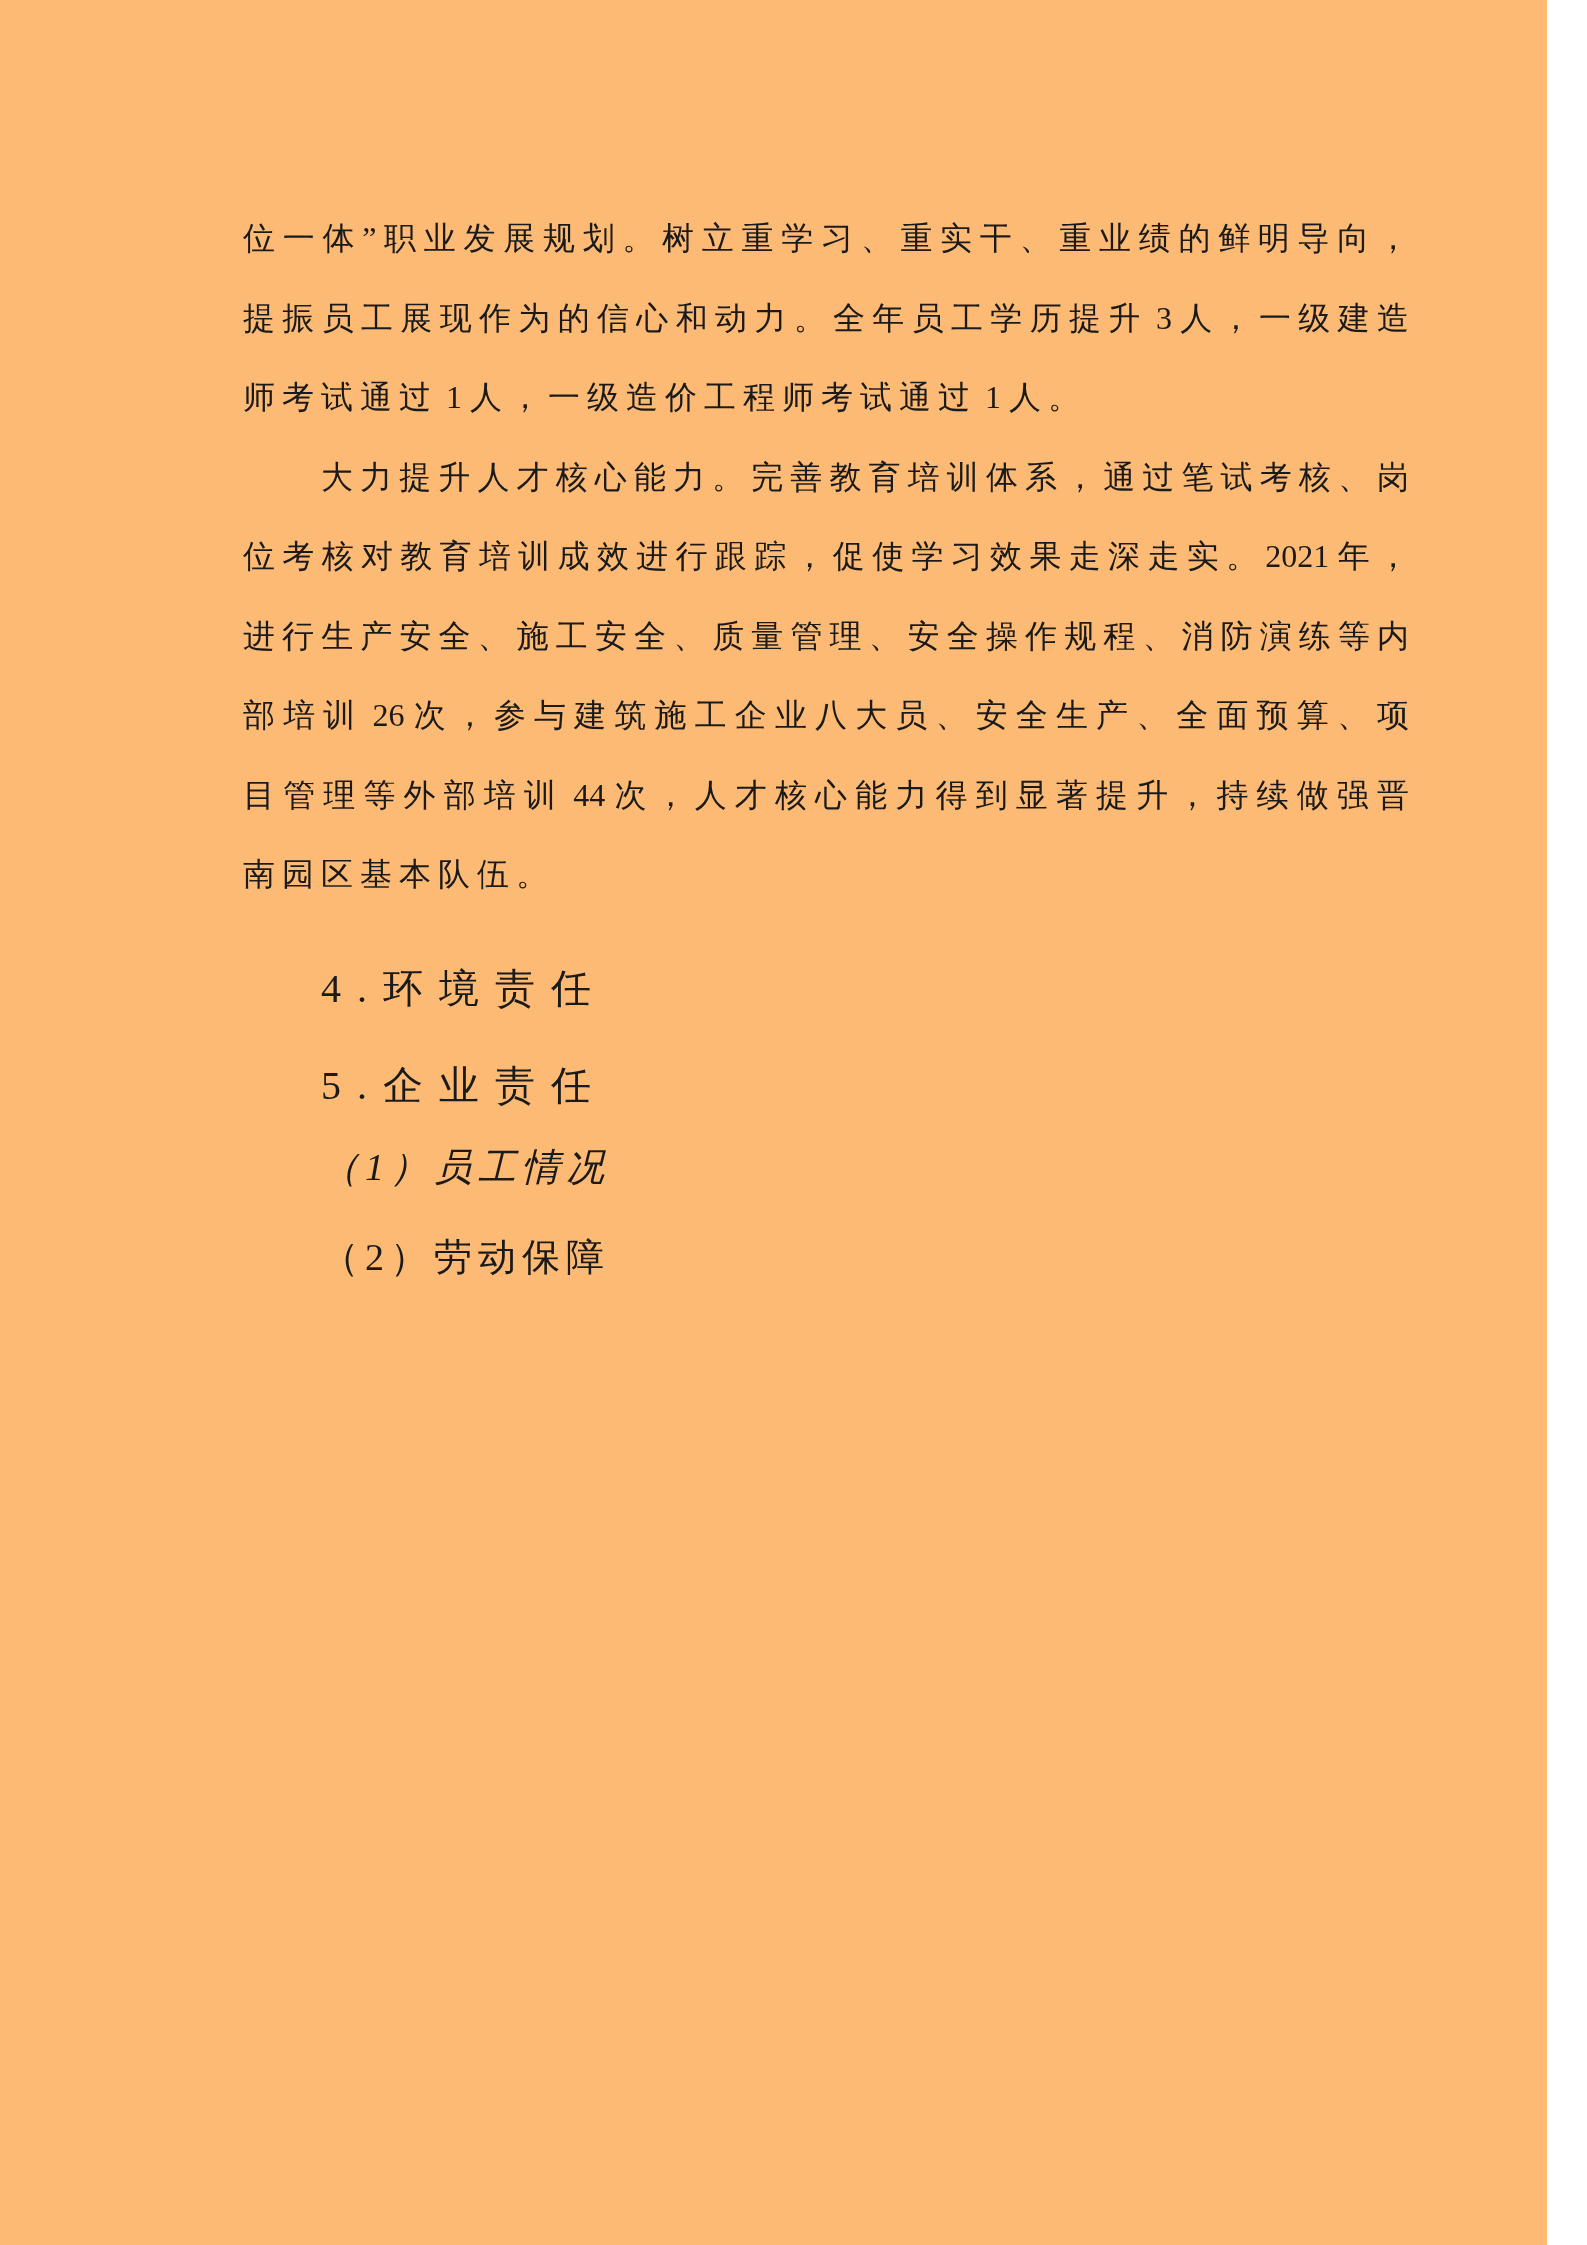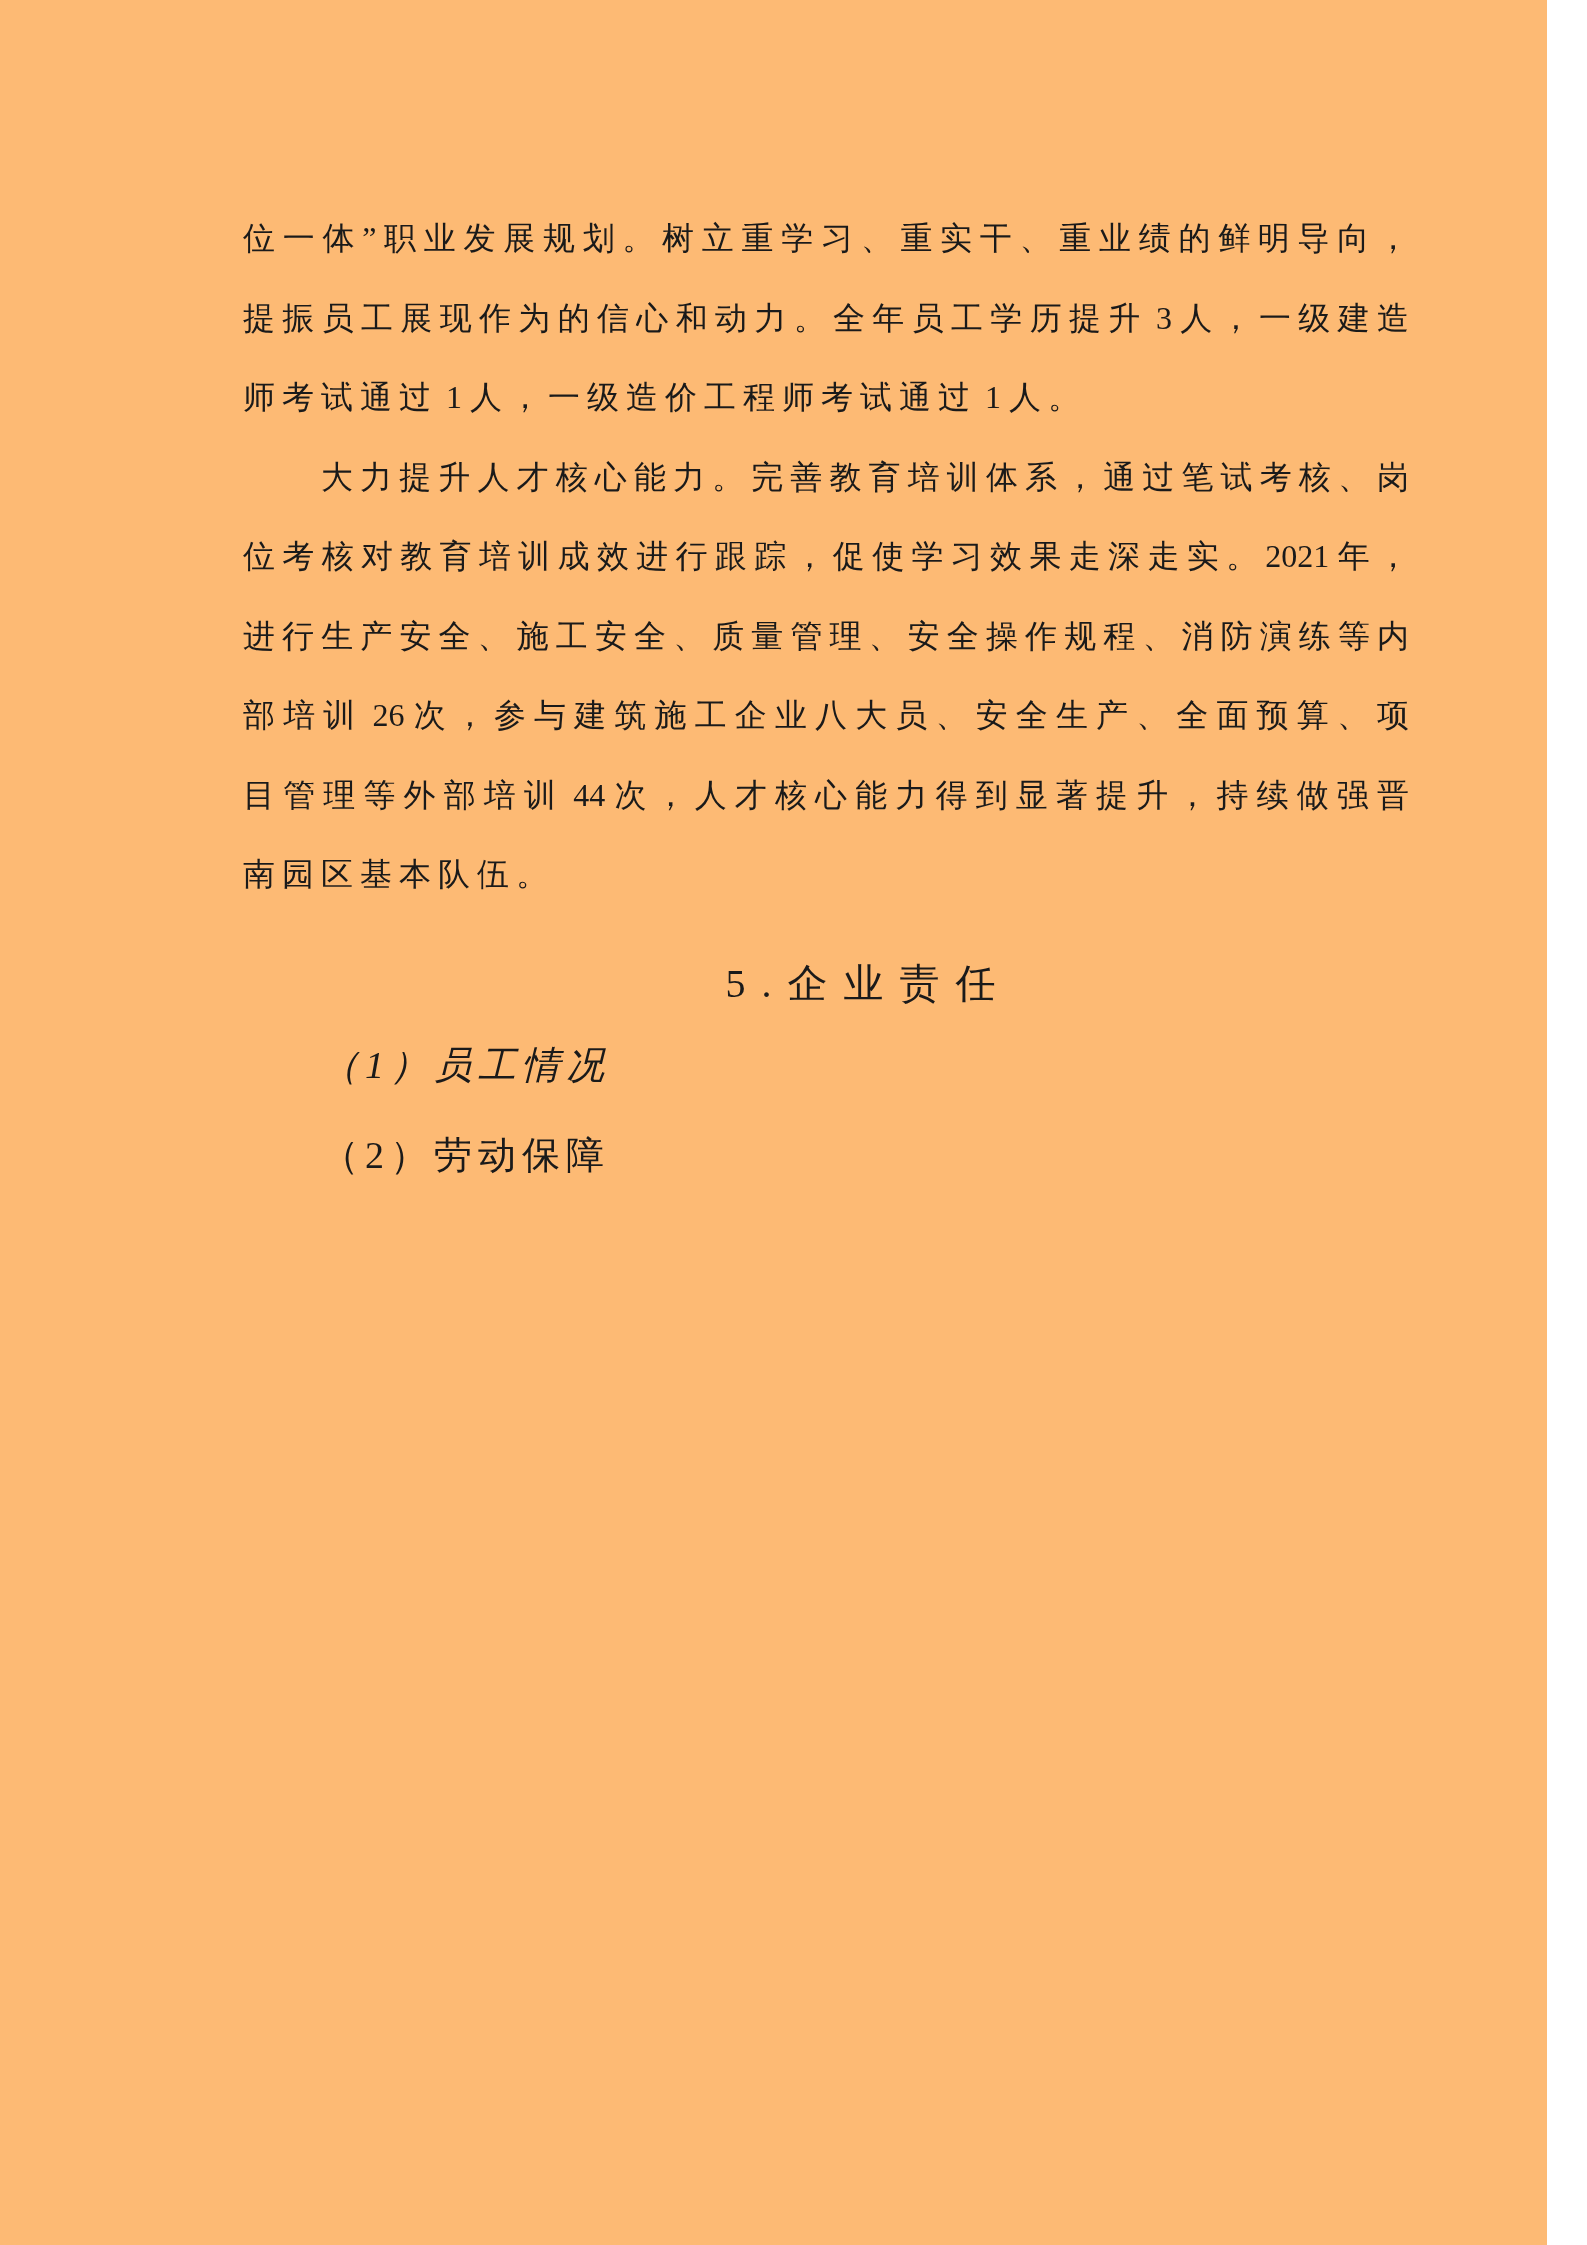--- a/index.html
+++ b/index.html
@@ -47,35 +47,36 @@
   .sub-heading {
     margin: 0;
     font-weight: normal;
     font-size: 38px;
     line-height: 54px;
     letter-spacing: 6px;
     text-indent: 78px;
   }
   .mt-h1 { margin-top: 46px; }
   .mt-p3 { margin-top: 9px; }
-  .mt-h2 { margin-top: 41px; text-align: center; }
+  .mt-h2 { margin-top: 41px; }
   .mt-h3 { margin-top: 26px; font-style: italic; }
   .mt-p4 { margin-top: 6px; }
   .mt-h4 { margin-top: 36px; }
 </style>
 </head>
 <body>
 
 <div class="page">
   <div class="content">
 
     <p class="body-p">位一体”职业发展规划。树立重学习、重实干、重业绩的鲜明导向，提振员工展现作为的信心和动力。全年员工学历提升<span class="latin"> 3 </span>人，一级建造师考试通过<span class="latin"> 1 </span>人，一级造价工程师考试通过<span class="latin"> 1 </span>人。</p>
 
     <p class="body-p indent">大力提升人才核心能力。完善教育培训体系，通过笔试考核、岗位考核对教育培训成效进行跟踪，促使学习效果走深走实。<span class="latin">2021 </span>年，进行生产安全、施工安全、质量管理、安全操作规程、消防演练等内部培训<span class="latin"> 26 </span>次，参与建筑施工企业八大员、安全生产、全面预算、项目管理等外部培训<span class="latin"> 44 </span>次，人才核心能力得到显著提升，持续做强晋南园区基本队伍。</p>
 
+    <h2 class="sec-heading mt-h1">4.环境责任</h2>
 
 
     <h2 class="sec-heading mt-h2">5.企业责任</h2>
 
     <h3 class="sub-heading mt-h3">（1）员工情况</h3>
 
 
     <h3 class="sub-heading mt-h4">（2）劳动保障</h3>
 
   </div>

